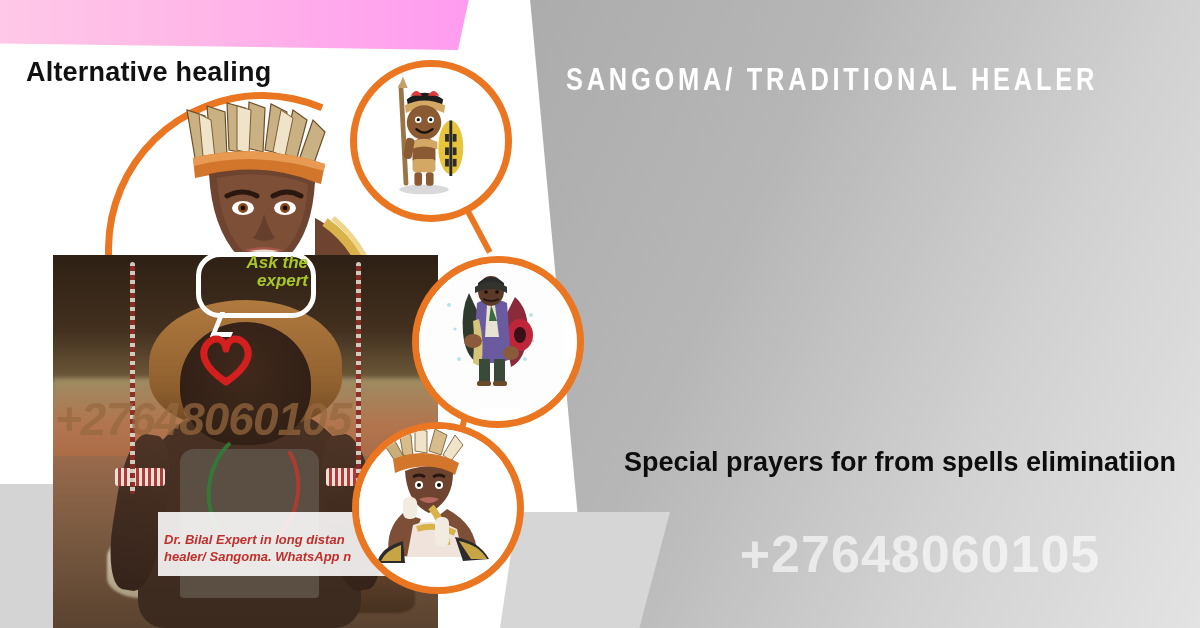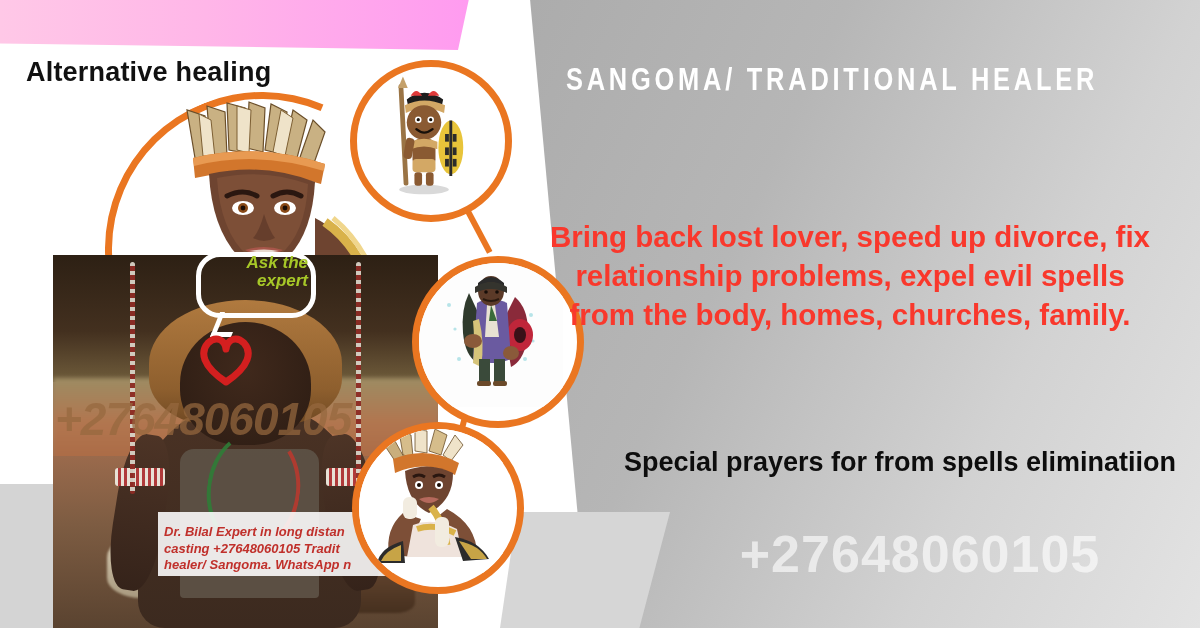--- a/index.html
+++ b/index.html
@@ -126,21 +126,21 @@
     position:absolute;left:200px;top:254px;width:108px;
     text-align:right;font-size:17px;font-weight:bold;font-style:italic;
     color:#a7c828;line-height:1.05;
   }
   .heart{
     position:absolute;left:196px;top:332px;width:60px;height:54px;
   }
   .caption-box{
     position:absolute;left:158px;top:512px;width:232px;height:64px;
     background:rgba(255,255,255,.88);
-    padding:12px 6px;box-sizing:border-box;overflow:hidden;
+    padding:20px 6px;box-sizing:border-box;overflow:hidden;
   }
   .caption-box span{
     display:block;font-size:13px;font-weight:bold;font-style:italic;
     color:#c0302b;line-height:1.28;white-space:nowrap;
   }
 
   
   .circ{
     position:absolute;border:7px solid #ea7621;border-radius:50%;
     background:#ffffff;overflow:hidden;
@@ -262,21 +262,20 @@
 
   <div class="speech"></div>
   <div class="speech-txt">Ask the expert</div>
 
   <svg class="heart" viewBox="0 0 60 54">
     <path d="M30 50 C6 34 4 20 12 11 C20 3 29 8 30 17 C31 8 40 3 48 11 C56 20 54 34 30 50 Z" fill="none" stroke="#d41f1f" stroke-width="7" stroke-linejoin="round"></path>
   </svg>
 
   <div class="caption-box">
     <span>Dr. Bilal Expert in long distan</span>
-    <span>casting +27648060105 Tradit</span>
     <span>healer/ Sangoma. WhatsApp n</span>
   </div>
 
   <div class="connector cn1"></div>
   <div class="connector cn2"></div>
 
   <div class="circ c1">
     <svg viewBox="0 0 140 140" width="134" height="134">
       <ellipse cx="70" cy="128" rx="26" ry="5" fill="#d9d9d9"></ellipse>
       <rect x="46" y="18" width="5" height="106" rx="2" fill="#9a7445" transform="rotate(-3 48 70)"></rect>
@@ -375,17 +374,16 @@
         <path d="M44 112 Q22 118 18 134 L46 134 Z"></path>
       </g>
       <g fill="#d9b24a" opacity=".9">
         <path d="M100 112 Q120 116 128 130 L112 130 Z"></path>
         <path d="M42 116 Q26 122 22 132 L42 132 Z"></path>
       </g>
     </svg>
   </div>
 
   <div class="kicker">SANGOMA/ TRADITIONAL HEALER</div>
-  <div class="services">Bring back lost lover, speed up divorce, fix relationship problems, expel evil spells from the body, homes, churches, family.</div>
   <div class="prayers">Special prayers for  from spells eliminatiion</div>
   <div class="wm-right">+27648060105</div>
 
 </div>
 
 </body></html>

